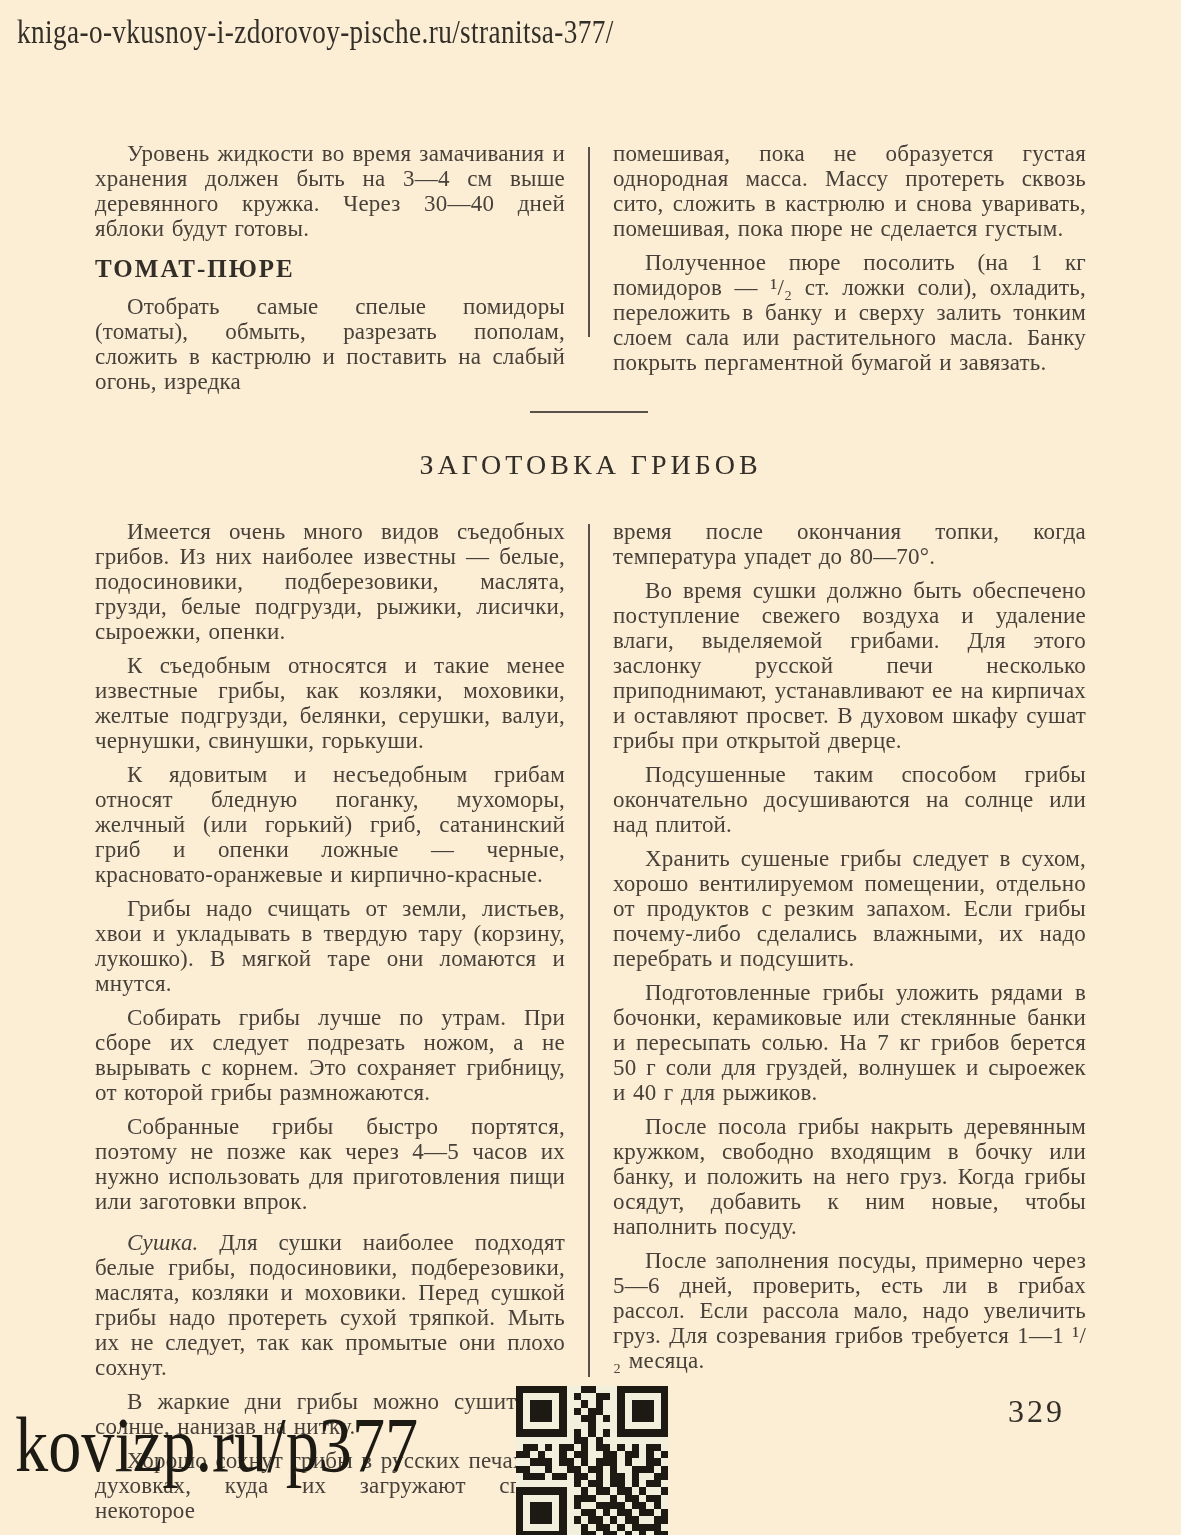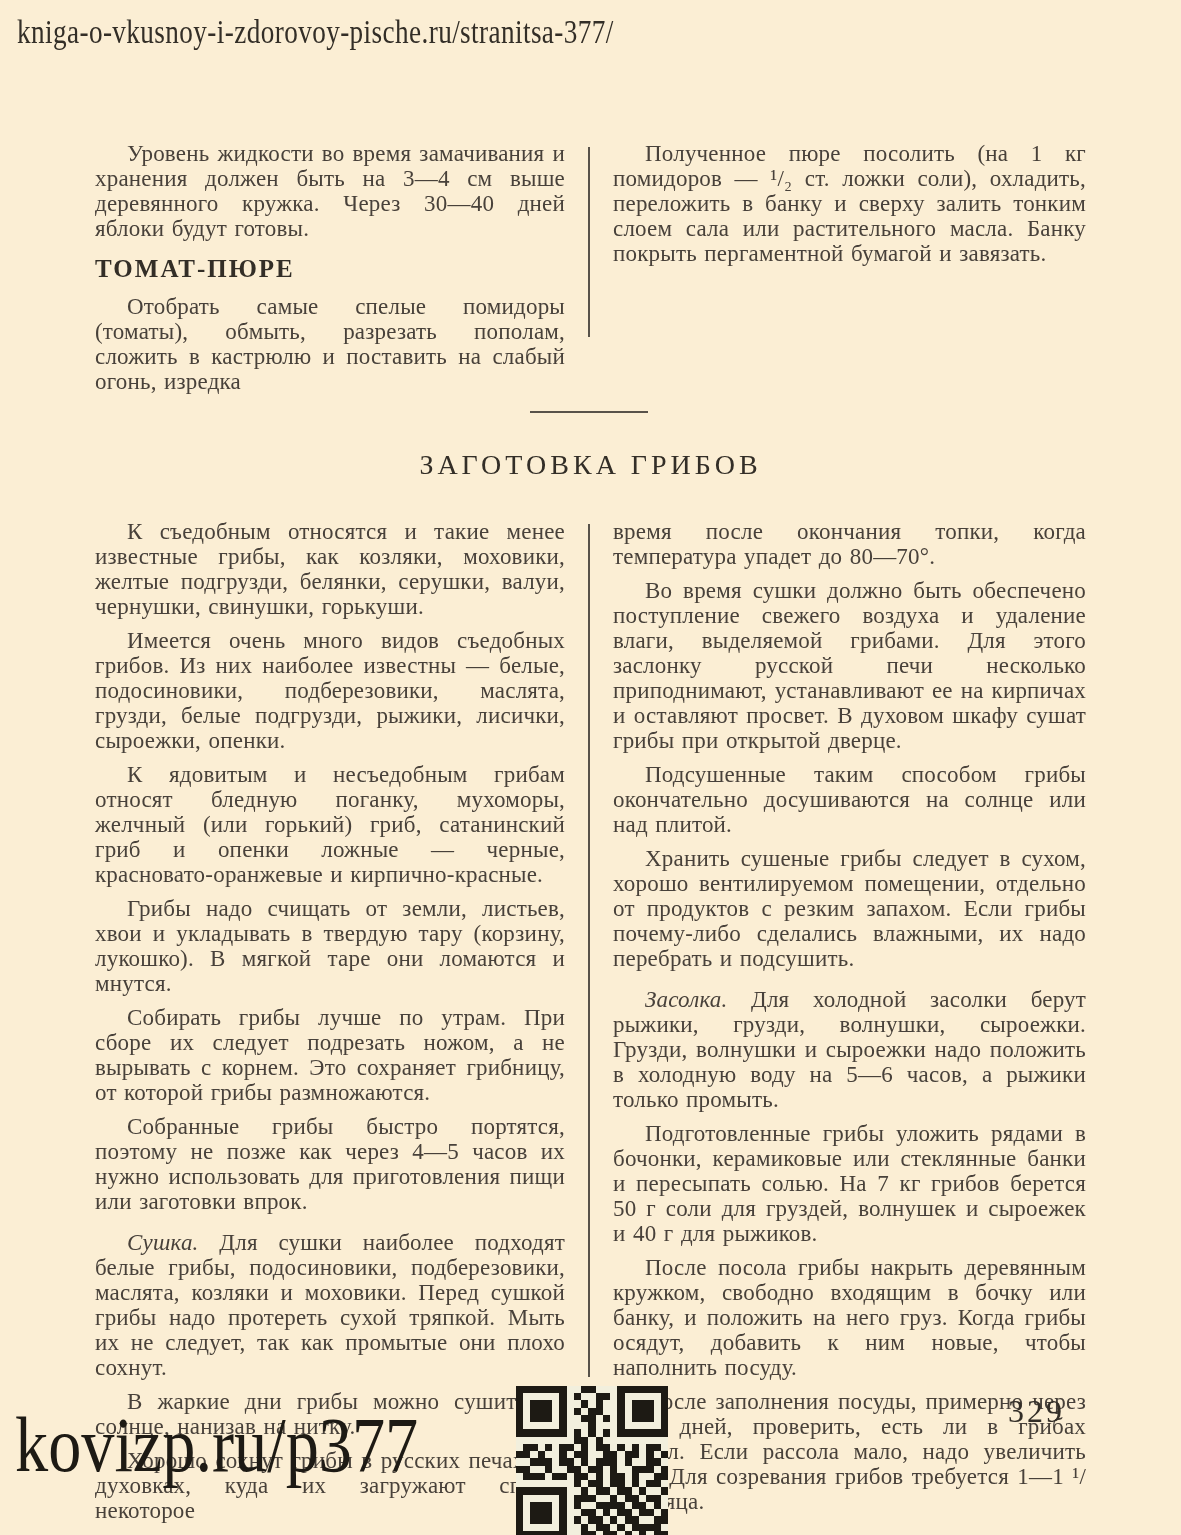--- a/index.html
+++ b/index.html
@@ -62,46 +62,46 @@
 
   <div class="url-top">kniga-o-vkusnoy-i-zdorovoy-pische.ru/stranitsa-377/</div>
 
   <div id="col-top-left" class="col">
     <p><span>Уровень жидкости во время замачивания и хранения должен быть на 3—4 см выше деревянного кружка. Через 30—40 дней яблоки будут готовы.</span></p>
     <p class="tomato-heading">ТОМАТ-ПЮРЕ</p>
     <p><span>Отобрать самые спелые помидоры (томаты), обмыть, разрезать пополам, сложить в кастрюлю и поставить на слабый огонь, изредка</span></p>
   </div>
 
   <div id="col-top-right" class="col">
+    <p class="noindent"><span>помешивая, пока не образуется густая однородная масса. Массу протереть сквозь сито, сложить в кастрюлю и снова уваривать, помешивая, пока пюре не сделается густым.</span></p>
     <p><span>Полученное пюре посолить (на 1 кг помидоров — ¹/₂ ст. ложки соли), охладить, переложить в банку и сверху залить тонким слоем сала или растительного масла. Банку покрыть пергаментной бумагой и завязать.</span></p>
   </div>
 
   <div id="vrule-top" class="vrule"></div>
   <div class="hrule"></div>
 
   <div class="section-heading">ЗАГОТОВКА ГРИБОВ</div>
 
   <div id="col-main-left" class="col">
+    <p><i class="lead"></i><span>Имеется очень много видов съедобных грибов. Из них наиболее известны — белые, подосиновики, подберезовики, маслята, грузди, белые подгрузди, рыжики, лисички, сыроежки, опенки.</span></p>
     <p><i class="lead"></i><span>К съедобным относятся и такие менее известные грибы, как козляки, моховики, желтые подгрузди, белянки, серушки, валуи, чернушки, свинушки, горькуши.</span></p>
-    <p><i class="lead"></i><span>Имеется очень много видов съедобных грибов. Из них наиболее известны — белые, подосиновики, подберезовики, маслята, грузди, белые подгрузди, рыжики, лисички, сыроежки, опенки.</span></p>
     <p><i class="lead"></i><span>К ядовитым и несъедобным грибам относят бледную поганку, мухоморы, желчный (или горький) гриб, сатанинский гриб и опенки ложные — черные, красновато-оранжевые и кирпично-красные.</span></p>
     <p><i class="lead"></i><span>Грибы надо счищать от земли, листьев, хвои и укладывать в твердую тару (корзину, лукошко). В мягкой таре они ломаются и мнутся.</span></p>
     <p><i class="lead"></i><span>Собирать грибы лучше по утрам. При сборе их следует подрезать ножом, а не вырывать с корнем. Это сохраняет грибницу, от которой грибы размножаются.</span></p>
     <p><i class="lead"></i><span>Собранные грибы быстро портятся, поэтому не позже как через 4—5 часов их нужно использовать для приготовления пищи или заготовки впрок.</span></p>
     <p class="gap-before"><i class="lead">Сушка.</i><span> Для сушки наиболее подходят белые грибы, подосиновики, подберезовики, маслята, козляки и моховики. Перед сушкой грибы надо протереть сухой тряпкой. Мыть их не следует, так как промытые они плохо сохнут.</span></p>
     <p><i class="lead"></i><span>В жаркие дни грибы можно сушить на солнце, нанизав на нитку.</span></p>
     <p><i class="lead"></i><span>Хорошо сохнут грибы в русских печах и в духовках, куда их загружают спустя некоторое</span></p>
   </div>
 
   <div id="col-main-right" class="col">
     <p class="noindent"><i class="lead"></i><span>время после окончания топки, когда температура упадет до 80—70°.</span></p>
     <p><i class="lead"></i><span>Во время сушки должно быть обеспечено поступление свежего воздуха и удаление влаги, выделяемой грибами. Для этого заслонку русской печи несколько приподнимают, устанавливают ее на кирпичах и оставляют просвет. В духовом шкафу сушат грибы при открытой дверце.</span></p>
     <p><i class="lead"></i><span>Подсушенные таким способом грибы окончательно досушиваются на солнце или над плитой.</span></p>
     <p><i class="lead"></i><span>Хранить сушеные грибы следует в сухом, хорошо вентилируемом помещении, отдельно от продуктов с резким запахом. Если грибы почему-либо сделались влажными, их надо перебрать и подсушить.</span></p>
-    <p class="gap-before"><i class="lead">Засолка.</i><span> Для холодной засолки берут рыжики, грузди, волнушки, сыроежки. Грузди, волнушки и сыроежки надо положить в холодную воду на 5—6 часов, а рыжики только промыть.</span></p>
     <p><i class="lead"></i><span>Подготовленные грибы уложить рядами в бочонки, керамиковые или стеклянные банки и пересыпать солью. На 7 кг грибов берется 50 г соли для груздей, волнушек и сыроежек и 40 г для рыжиков.</span></p>
     <p><i class="lead"></i><span>После посола грибы накрыть деревянным кружком, свободно входящим в бочку или банку, и положить на него груз. Когда грибы осядут, добавить к ним новые, чтобы наполнить посуду.</span></p>
     <p><i class="lead"></i><span>После заполнения посуды, примерно через 5—6 дней, проверить, есть ли в грибах рассол. Если рассола мало, надо увеличить груз. Для созревания грибов требуется 1—1 ¹/₂ месяца.</span></p>
   </div>
 
   <div id="vrule-main" class="vrule"></div>
 
   <div class="page-number">329</div>
 
   <div class="bottom-link">kovizp.ru/p377</div>

